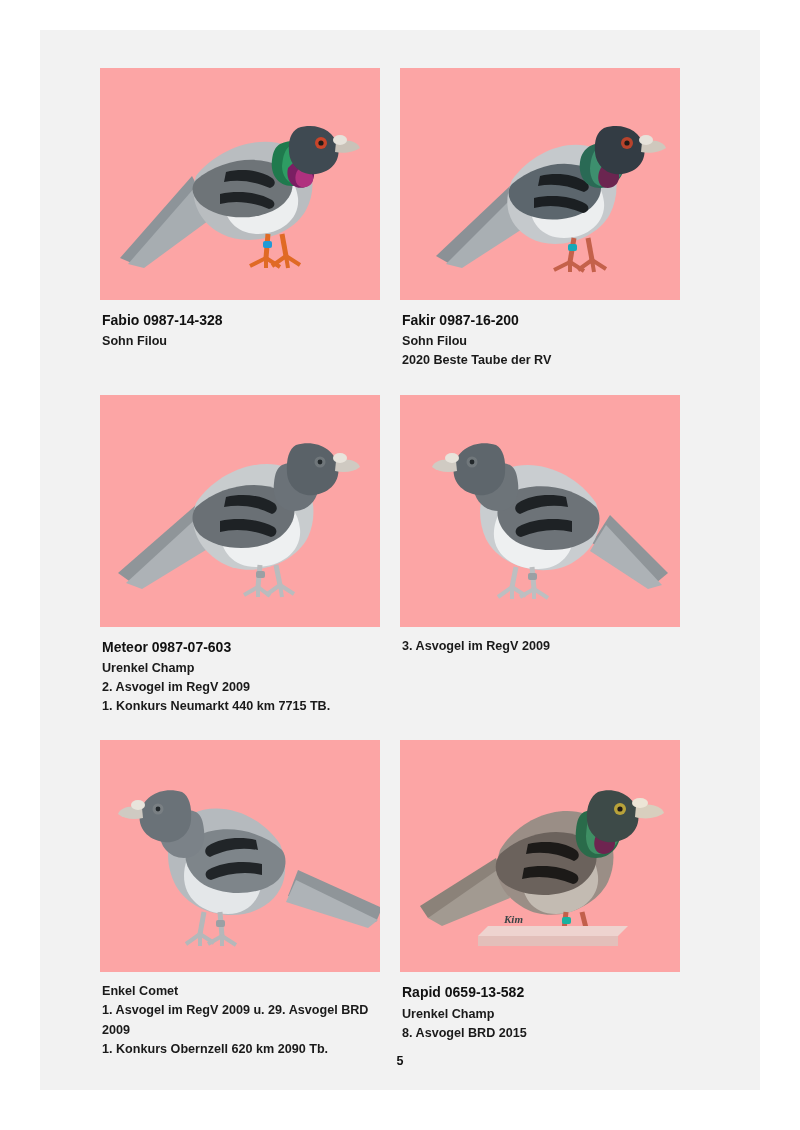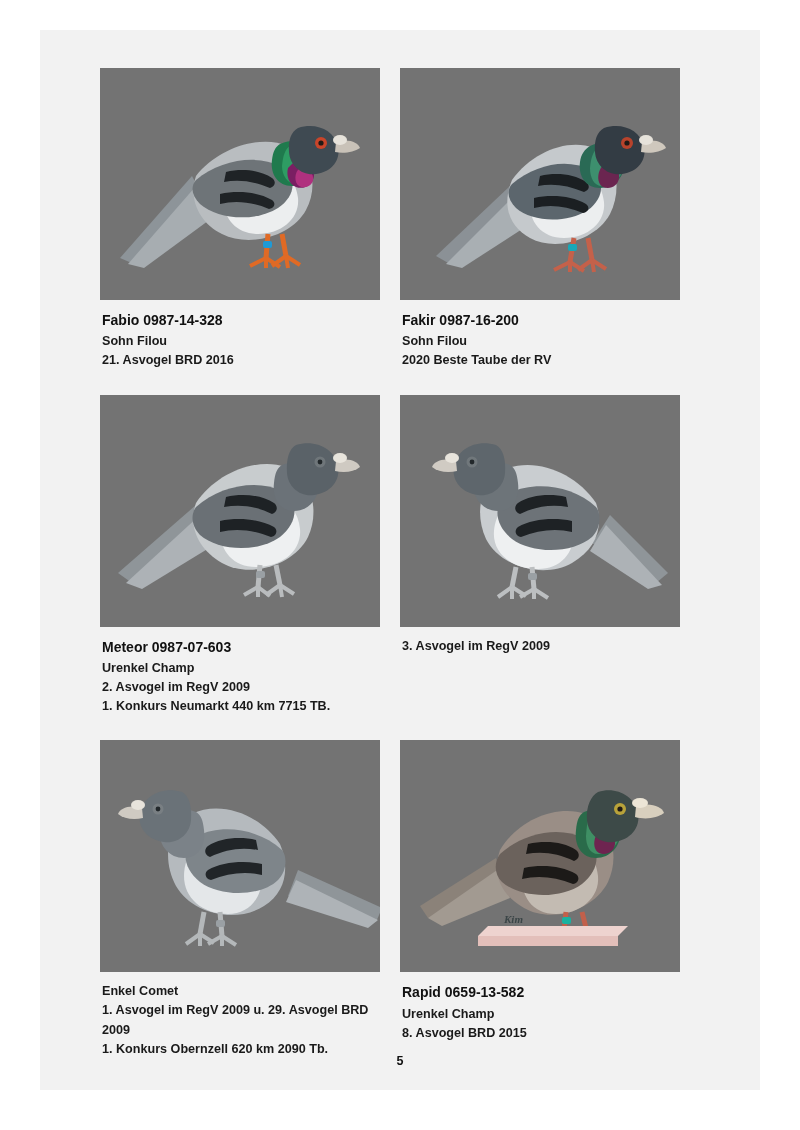--- a/index.html
+++ b/index.html
@@ -34,21 +34,21 @@
   }
   .cell {
     width: 280px;
     margin-right: 20px;
   }
   .cell:last-child { margin-right: 0; }
 
   .photo {
     width: 280px;
     height: 232px;
-    background: #737373;
+    background: #fca5a5;
     position: relative;
     overflow: hidden;
     font-weight: bold;
   }
   .caption {
     padding-top: 10px;
     padding-left: 2px;
     font-size: 12.6px;
     line-height: 1.52;
     color: #1a1a1a;
@@ -121,21 +121,20 @@
               <path d="M182 166 L186 188" stroke="#e06a25" stroke-width="5" fill="none"></path>
               <path d="M166 190 L150 198 M166 190 L166 200 M166 190 L180 199" stroke="#e06a25" stroke-width="4" fill="none"></path>
               <path d="M186 188 L172 198 M186 188 L188 200 M186 188 L200 197" stroke="#e06a25" stroke-width="4" fill="none"></path>
               <rect x="163" y="173" width="9" height="7" rx="2" fill="#1f9ad6"></rect>
             </g>
           </svg>
         </div>
         <div class="caption">
           <div class="title">Fabio 0987-14-328</div>
           <div class="line">Sohn Filou</div>
-          <div class="line">21. Asvogel BRD 2016</div>
         </div>
       </div>
 
       <div class="cell">
         <div class="photo">
           <svg class="bird-svg" width="280" height="232" viewBox="0 0 280 232">
             <g>
               <path d="M112 116 L36 188 L50 196 L128 148 Z" fill="#8b9196"></path>
               <path d="M116 126 L46 196 L62 200 L130 156 Z" fill="#a9afb3"></path>
               <path d="M112 112 C132 84 168 70 194 80 C218 90 222 122 210 146 C196 172 156 184 130 170 C108 158 102 136 112 112 Z" fill="#c5c9cc"></path>

